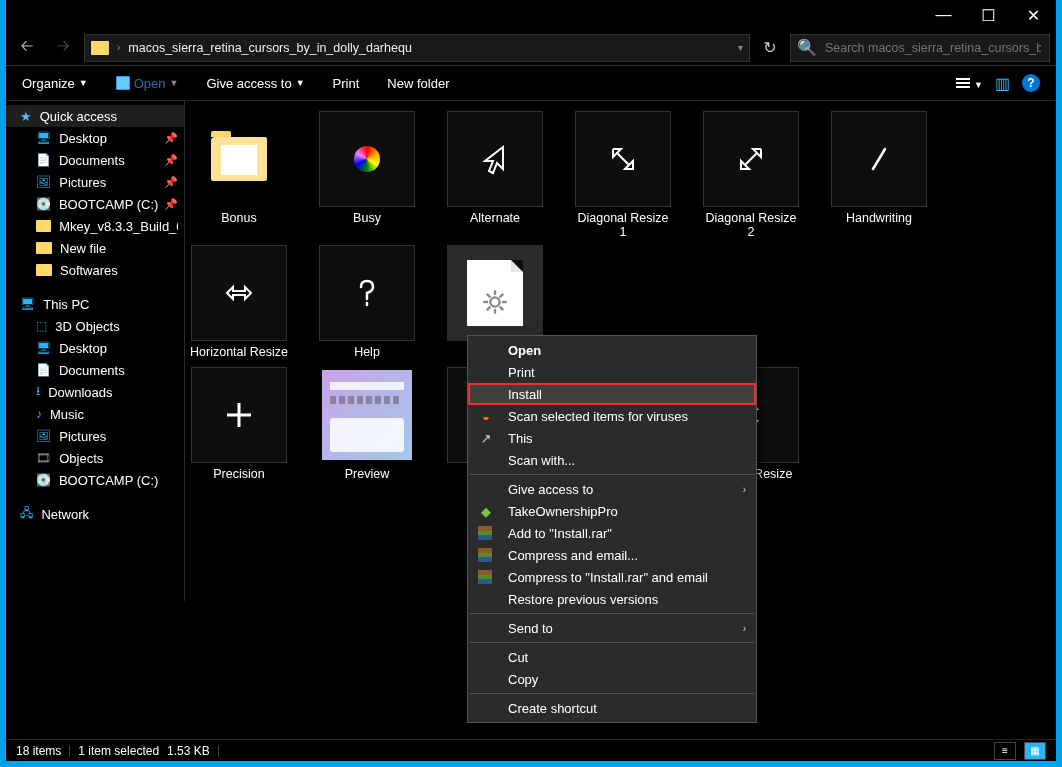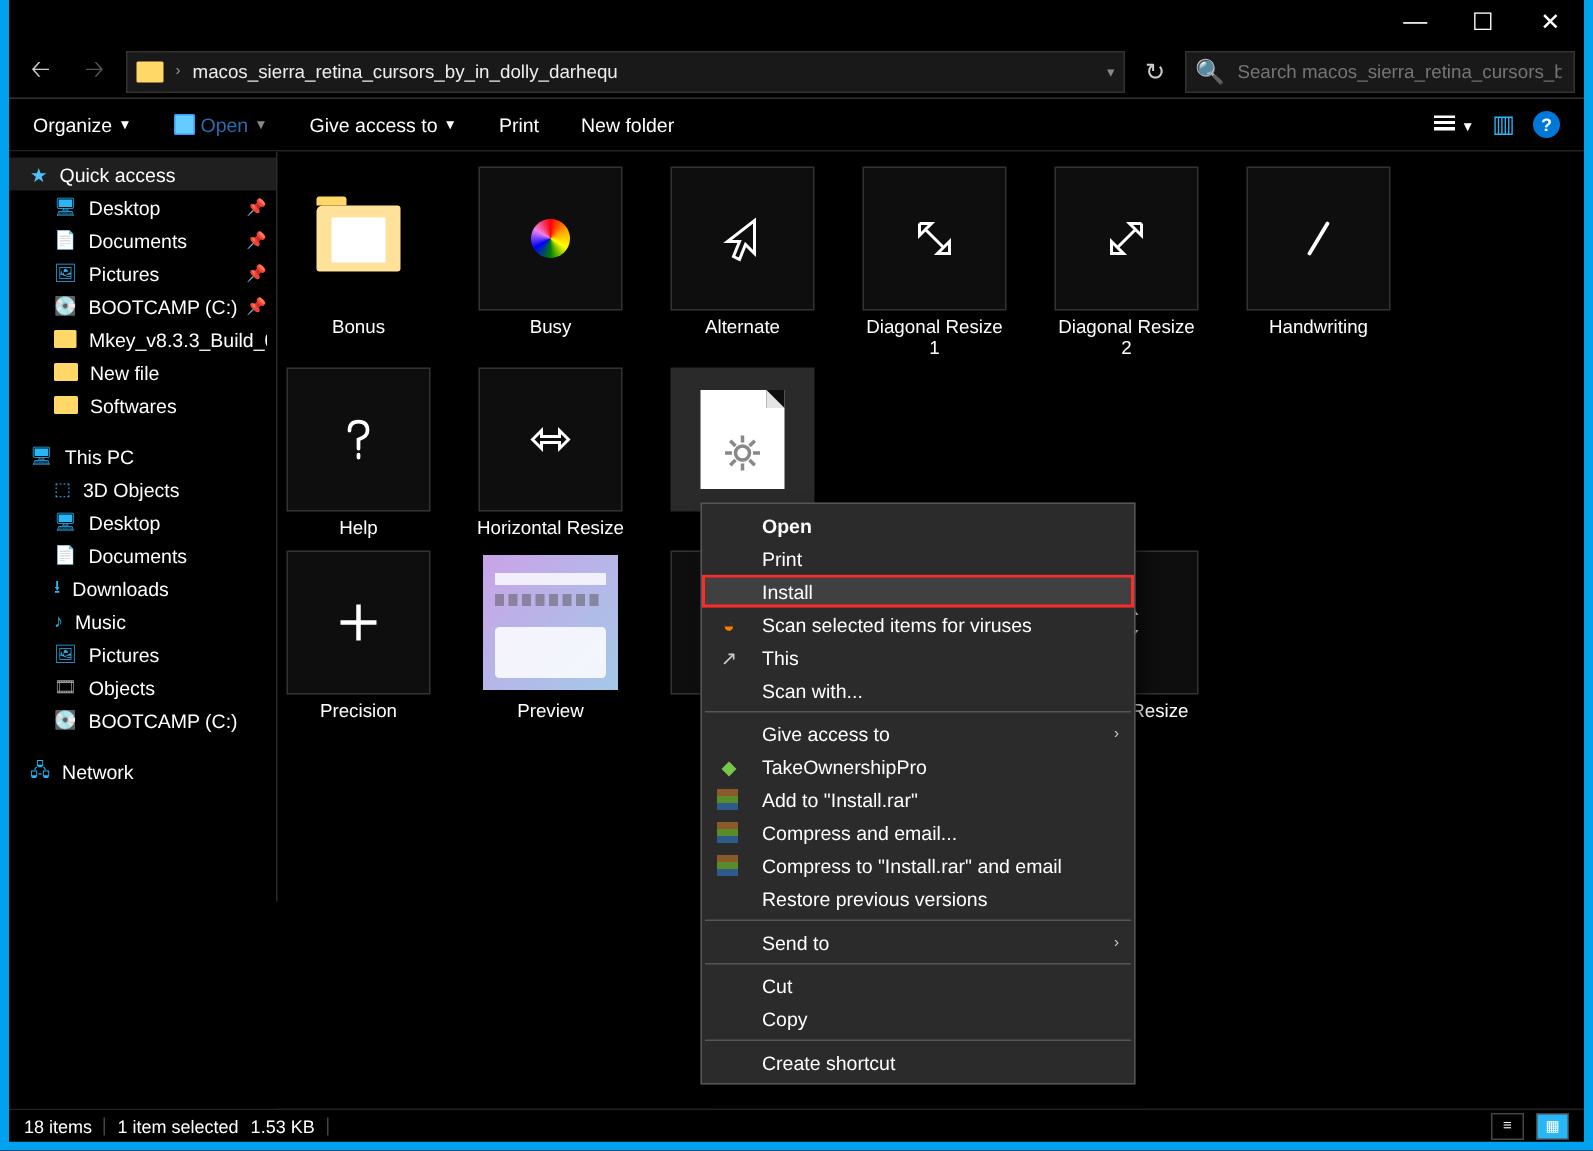--- a/index.html
+++ b/index.html
@@ -274,32 +274,32 @@
         <div class="thumb">
             <svg class="cursor-ic" viewBox="0 0 40 40">
               <path d="M14 30 L26 10" stroke="#fff" stroke-width="2.5" stroke-linecap="round"></path>
             </svg>
           </div>
         <div class="name">Handwriting</div>
       </div>
       <div class="tile">
         <div class="thumb">
             <svg class="cursor-ic" viewBox="0 0 40 40">
+              <path d="M8 20 L14 14 L14 18 L26 18 L26 14 L32 20 L26 26 L26 22 L14 22 L14 26 Z" fill="none" stroke="#fff" stroke-width="2"></path>
+            </svg>
+          </div>
+        <div class="name">Horizontal Resize</div>
+      </div>
+      <div class="tile">
+        <div class="thumb">
+            <svg class="cursor-ic" viewBox="0 0 40 40">
               <path d="M14 14 Q14 8 20 8 Q26 8 26 14 Q26 18 20 20 L20 26 M20 30 L20 32" fill="none" stroke="#fff" stroke-width="2.5" stroke-linecap="round"></path>
             </svg>
           </div>
         <div class="name">Help</div>
-      </div>
-      <div class="tile">
-        <div class="thumb">
-            <svg class="cursor-ic" viewBox="0 0 40 40">
-              <path d="M8 20 L14 14 L14 18 L26 18 L26 14 L32 20 L26 26 L26 22 L14 22 L14 26 Z" fill="none" stroke="#fff" stroke-width="2"></path>
-            </svg>
-          </div>
-        <div class="name">Horizontal Resize</div>
       </div>
 
       <div class="tile sel">
         <div class="thumb" style="border:none;">
             <div class="install-page">
           <svg class="gear" viewBox="0 0 24 24">
                 <circle cx="12" cy="12" r="4" fill="none" stroke="#888" stroke-width="2"></circle>
                 <g stroke="#888" stroke-width="2">
                   <line x1="12" y1="2" x2="12" y2="6"></line>
                   <line x1="12" y1="18" x2="12" y2="22"></line>

